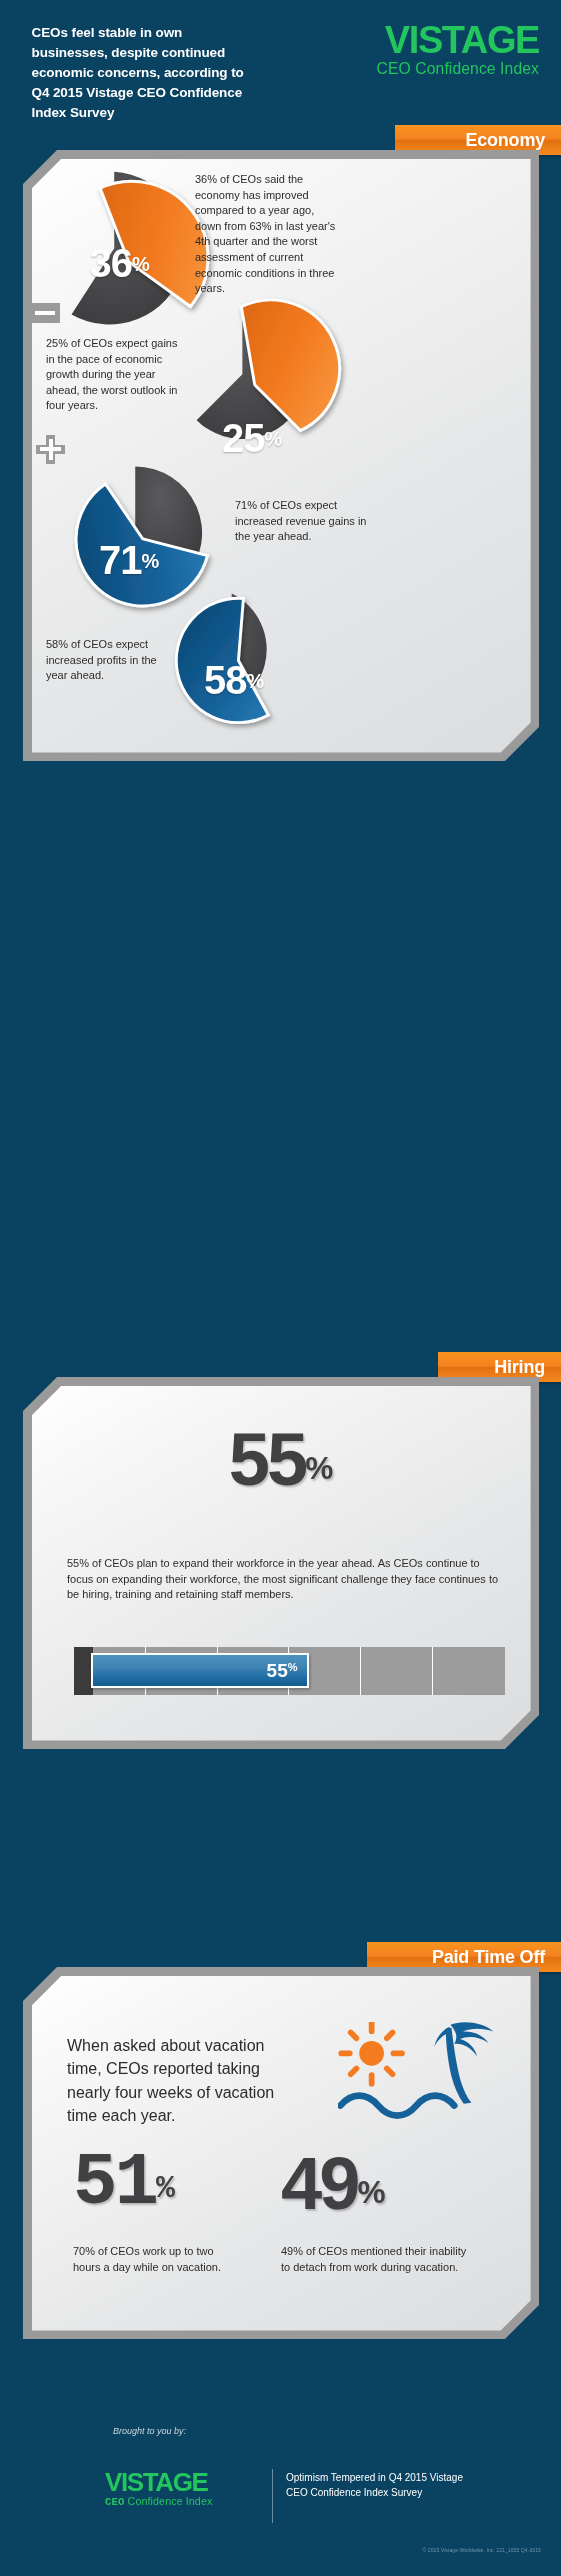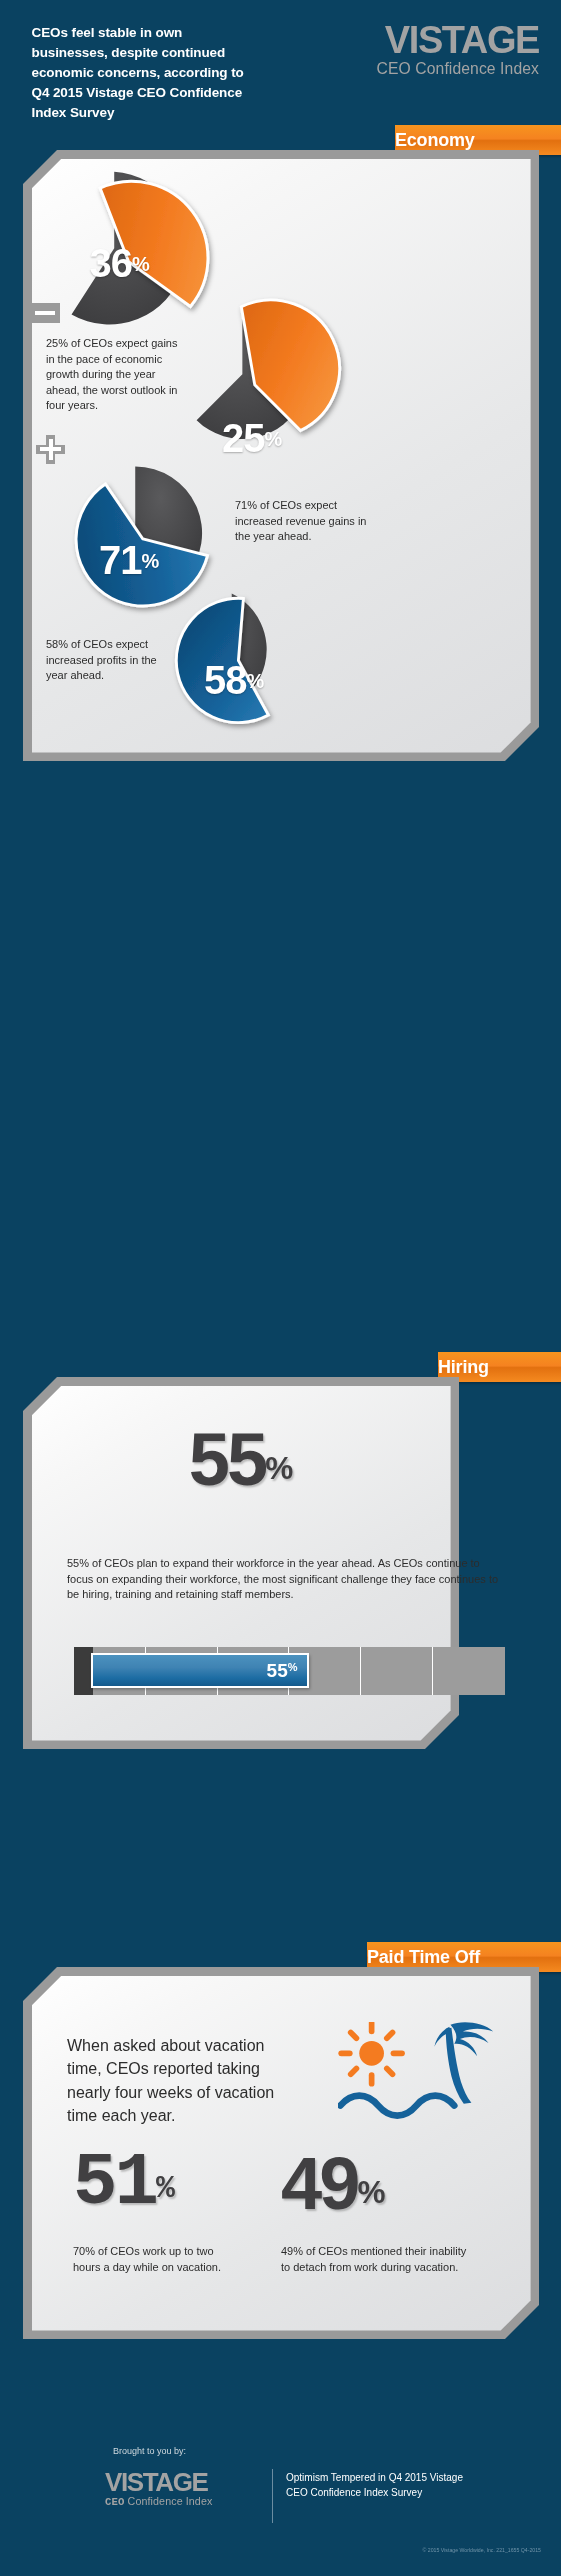--- a/index.html
+++ b/index.html
@@ -16,21 +16,21 @@
     overflow: hidden;
   }
 
   
   #header { position: absolute; left: 0; top: 0; width: 562px; height: 143px; }
   #headline {
     position: absolute; left: 31.5px; top: 23px; width: 215px;
     font-size: 13.5px; font-weight: bold; line-height: 1.48;
     color: #ffffff; letter-spacing: -0.1px;
   }
-  .vistage-logo { color: #a3a3a3; }
+  .vistage-logo { color: #22c55e; }
   .vistage-word {
     font-weight: bold; letter-spacing: -1.4px;
     font-family: "Liberation Sans", sans-serif;
   }
   .vistage-sub { font-weight: normal; letter-spacing: 0.1px; }
   #header-logo { position: absolute; right: 23px; top: 21px; text-align: right; }
   #header-logo .vistage-word { font-size: 38px; line-height: 38px; }
   #header-logo .vistage-sub { font-size: 15.7px; line-height: 19px; }
 
   
@@ -44,21 +44,21 @@
     position: absolute; left: 8.6px; top: 8.6px; width: calc(100% - 17px); height: calc(100% - 17px);
     background: linear-gradient(150deg, #ffffff 0%, #f7f7f7 18%, #e6e7e8 62%, #dcdddf 100%);
     clip-path: polygon(0 30px, 30px 0, 100% 0, 100% calc(100% - 30px), calc(100% - 30px) 100%, 0 100%);
   }
 
   
   .tab {
     position: absolute; height: 30px; right: 0;
     background: linear-gradient(180deg,#f7941e 0%,#f58220 46%,#e2700f 52%,#f58a20 100%);
     color: #fff; font-weight: bold; font-size: 18px; line-height: 30px;
-    padding-right: 17px;
+    text-align: right; padding-right: 17px;
     box-shadow: 1.4px 1.9px 2.9px rgba(0,0,0,.35);
     letter-spacing: -0.2px;
   }
 
   
   .decor-minus {
     position: absolute; width: 28px; height: 20px; background: #9a9a9a;
   }
   .decor-minus::after {
     content: ""; position: absolute; left: 3.8px; top: 7.6px; width: 20px; height: 4.8px; background: #fff;
@@ -169,20 +169,21 @@
         <path d="M 85 85 L 85 5 A 80 80 0 1 1 40.3 154.3 Z" fill="url(#g36dark)"></path>
 
         <g filter="url(#sh36)">
           <path d="M 100 99 L 55.3 168.3 A 80 80 0 0 1 100 19 Z" transform="rotate(126 100 99)" fill="url(#g36or)" stroke="#ffffff" stroke-width="3"></path>
         </g>
       </svg>
       <div class="pie-label" style="left:57px; top:74px;">
         <span class="num">36</span><span class="pct">%</span>
       </div>
     </div>
+    <div class="copy" style="left:172px; top:22px; width:148px;">36% of CEOs said the economy has improved compared to a year ago, down from 63% in last year's 4th quarter and the worst assessment of current economic conditions in three years.</div>
 
     <div class="pie" style="left:148px; top:153px;">
       <svg width="157" height="157" viewBox="0 0 165 165">
         <defs>
           <radialGradient id="g25dark" cx="38%" cy="28%" r="82%">
             <stop offset="0%" stop-color="#5a5a5c"></stop>
               <stop offset="100%" stop-color="#3b3b3d"></stop>
           </radialGradient>
           <linearGradient id="g25or" x1="0" y1="0" x2="0.25" y2="1">
             <stop offset="0%" stop-color="#f79b43"></stop>
@@ -254,21 +255,21 @@
       </svg>
       <div class="pie-label" style="left:44px; top:74px;">
         <span class="num">58</span><span class="pct">%</span>
       </div>
     </div>
     <div class="copy" style="left:23px; top:487px; width:129px;">58% of CEOs expect increased profits in the year ahead.</div>
   </div>
 
   <div class="tab" style="top:1352px; width:124px;">Hiring</div>
 
-  <div class="panel-wrap" style="left:23px; top:1377px; width:436px; height:372px;">
+  <div class="panel-wrap" style="left:23px; top:1377px; width:516px; height:372px;">
     <div class="panel-shadow"></div>
     <div class="panel-face"></div>
 
     <div class="bigstat" style="left:0; right:0; top:40px; text-align:center;">
       <span class="num">55</span><span class="pct">%</span>
     </div>
 
     <div class="copy" style="left:44px; top:179px; width:434px;">55% of CEOs plan to expand their workforce in the year ahead. As CEOs continue to focus on expanding their workforce, the most significant challenge they face continues to be hiring, training and retaining staff members.</div>
 
     <div id="bar-chart" style="left:19px; top:263px; width:477px; height:61px;">
@@ -324,21 +325,21 @@
     </div>
     <div class="copy" style="left:50px; top:277px; width:167px;">70% of CEOs work up to two hours a day while on vacation.</div>
 
     <div class="bigstat" style="left:258px; top:174px;">
       <span class="num">49</span><span class="pct">%</span>
     </div>
     <div class="copy" style="left:258px; top:277px; width:186px;">49% of CEOs mentioned their inability to detach from work during vacation.</div>
   </div>
 
   <div id="footer" style="top:2366px; height:210px;">
-    <div id="brought" style="position:absolute; left:113px; top:80px;">Brought to you by:</div>
+    <div id="brought" style="position:absolute; left:113px; top:60px;font-style:italic;">Brought to you by:</div>
 
     <div id="footer-logo" class="vistage-logo" style="position:absolute; left:105px; top:103px; text-align:left;">
       <div class="vistage-word">VISTAGE</div>
       <div class="vistage-sub"><span class="footer-ceo">CEO</span><span> Confidence Index</span></div>
     </div>
 
     <div class="divider-v" style="left:272px; top:103px; height:54px;"></div>
 
     <div id="footer-tag" style="position:absolute; left:286px; top:105px; width:177px;">Optimism Tempered in Q4 2015 Vistage CEO Confidence Index Survey</div>
 

